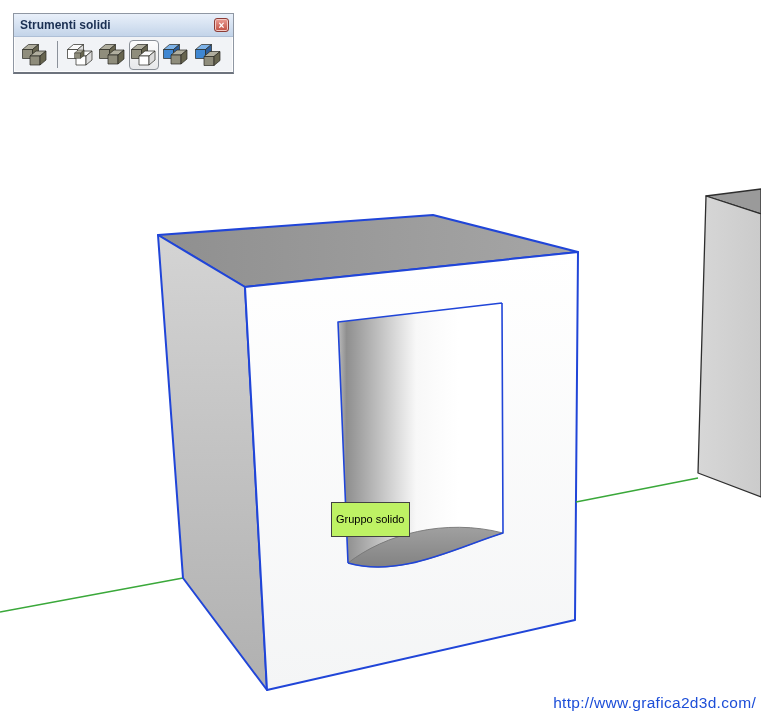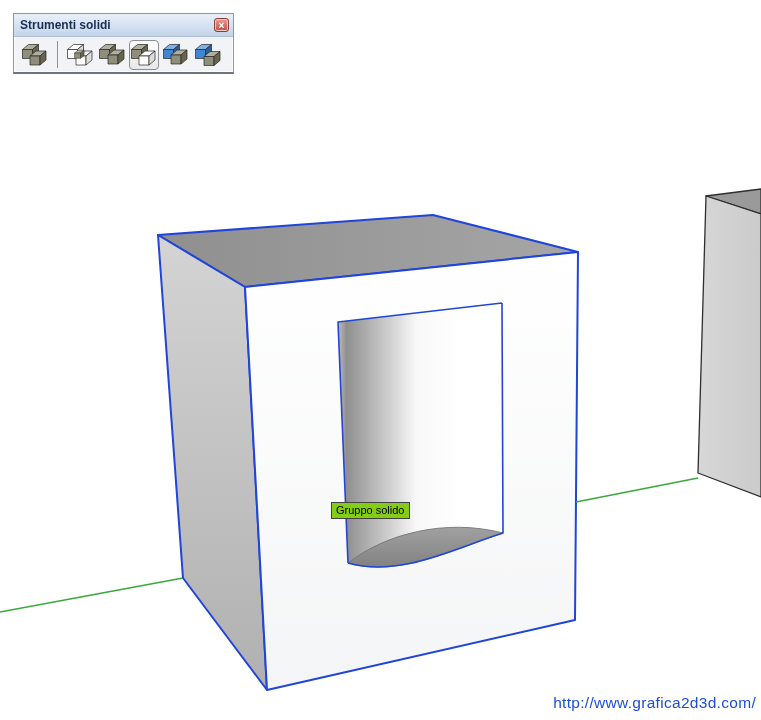--- a/index.html
+++ b/index.html
@@ -7,23 +7,23 @@
     width:761px;height:720px;position:relative;overflow:hidden;
     background:#ffffff;
     font-family:"Liberation Sans", sans-serif;
   }
   
   #scene{position:absolute;left:0;top:0;}
 
   
   .tooltip{
     position:absolute;left:331px;top:502px;
-    background:#84cc16;border:1px solid #424242;
+    background:#bef264;border:1px solid #424242;
     font-size:11px;line-height:13px;color:#000;
-    padding:1px 4px;white-space:nowrap;
+    padding:10px 4px;white-space:nowrap;
   }
 
   
   .watermark{
     position:absolute;right:5px;top:694px;
     font-size:15.5px;color:#1d4ed8;letter-spacing:.3px;
   }
 
   
   .toolbar{

